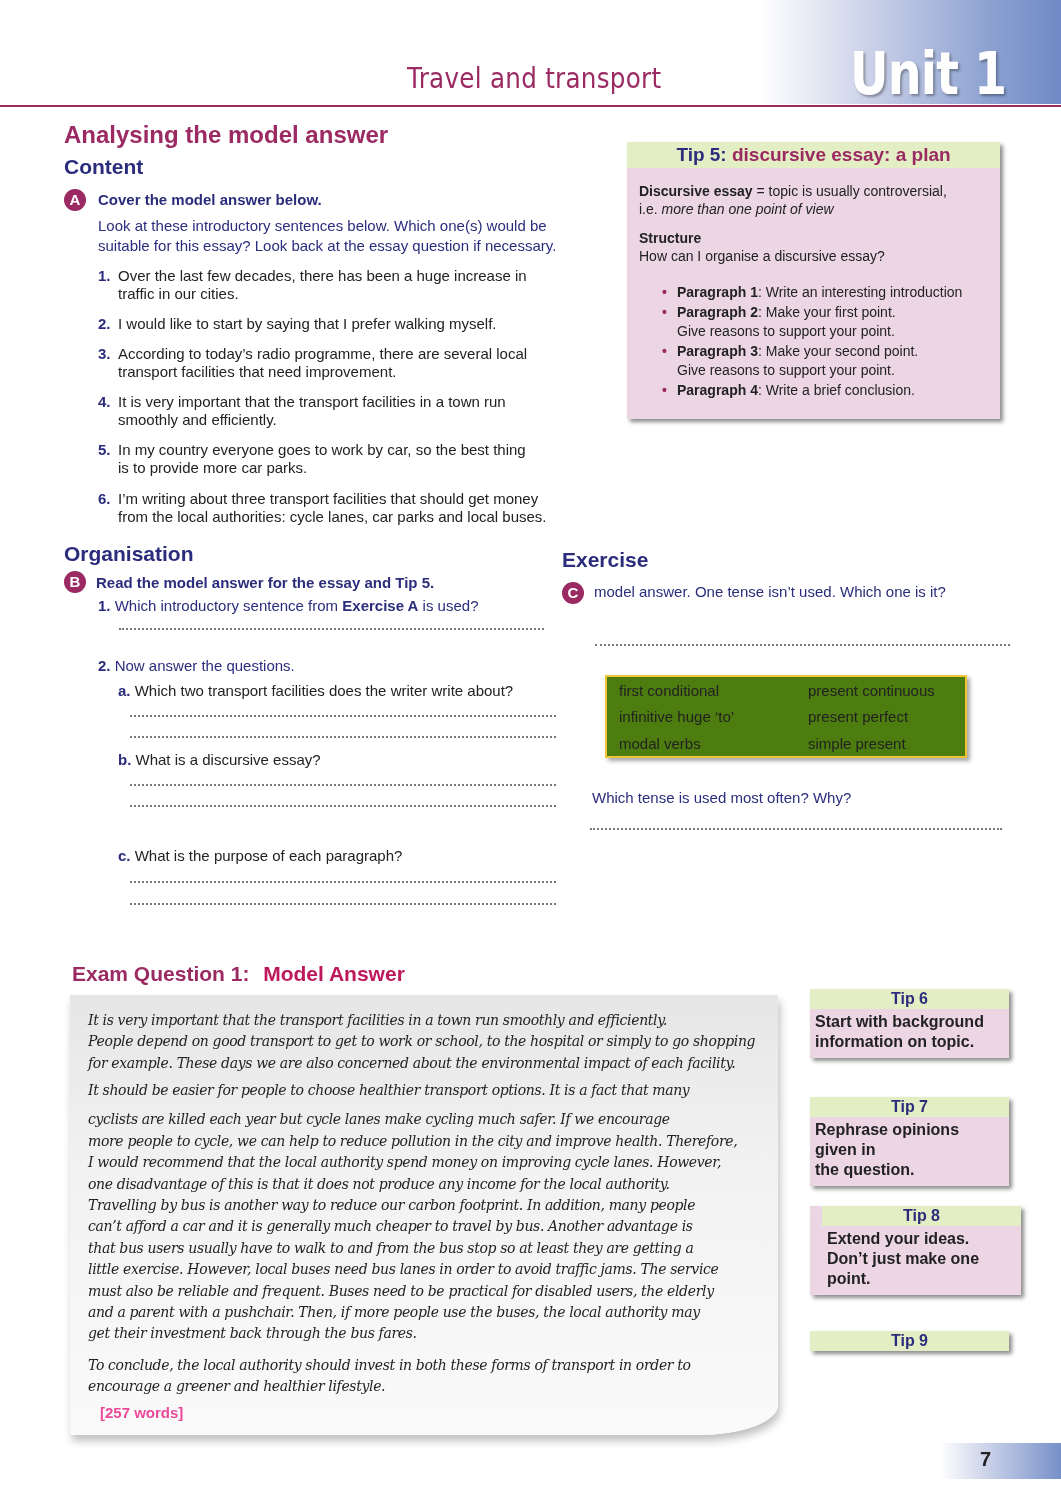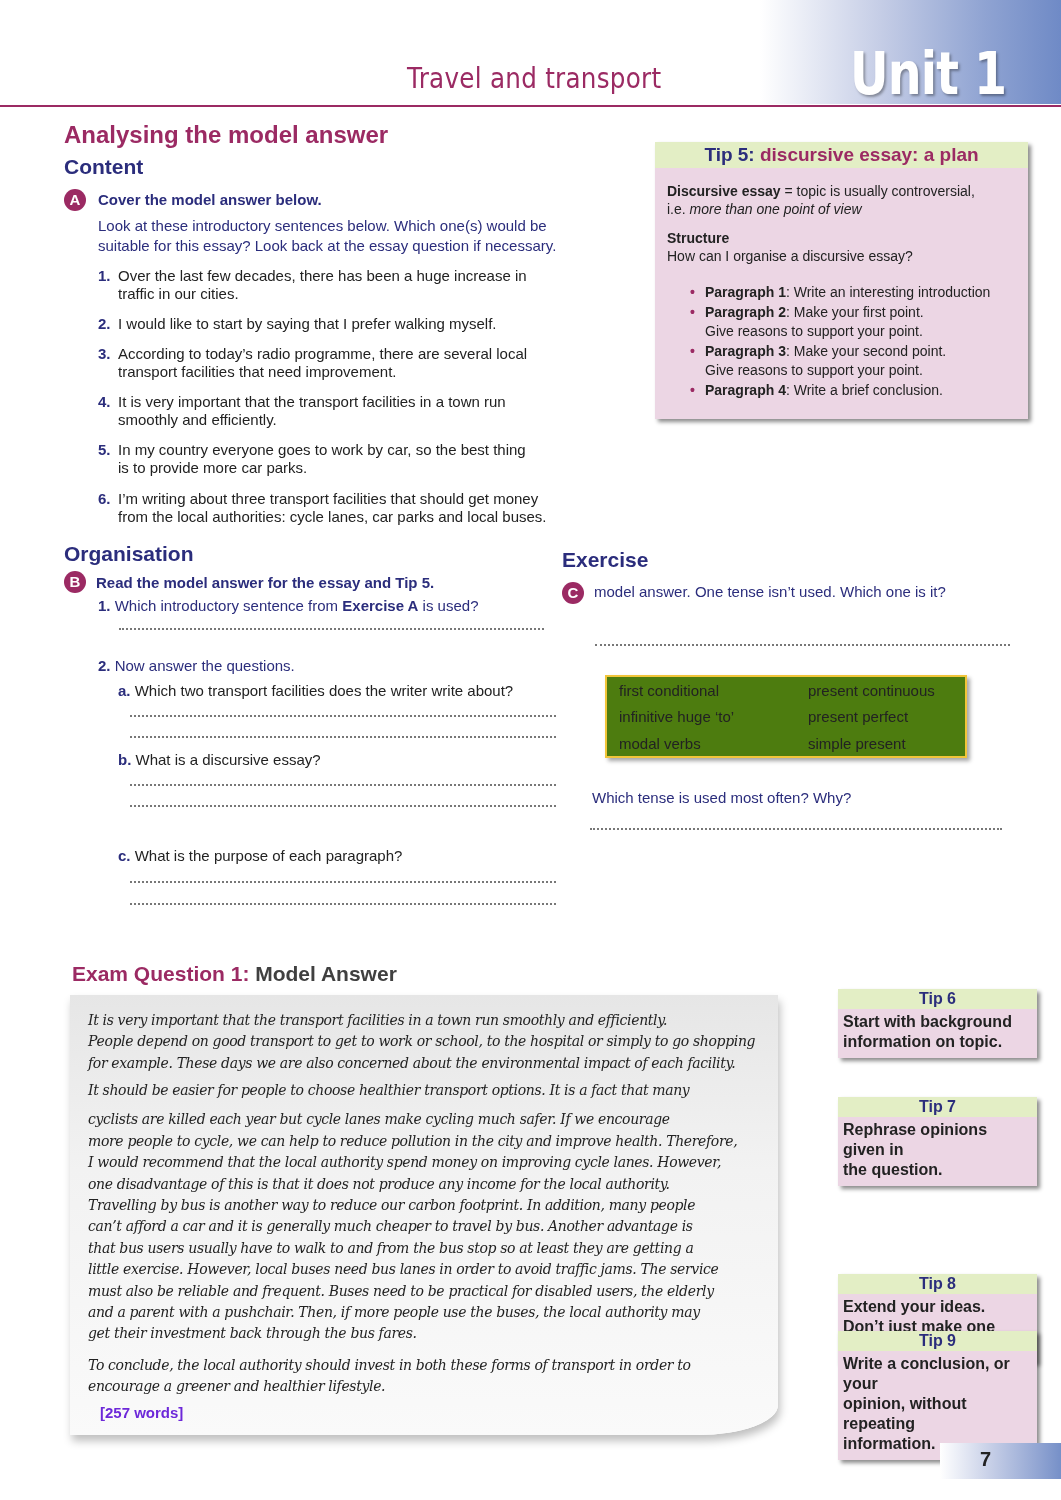--- a/index.html
+++ b/index.html
@@ -7,32 +7,32 @@
        font-family:"Liberation Sans","DejaVu Sans",sans-serif;color:#222;}
   .abs{position:absolute;}
   .header-grad{position:absolute;left:760px;top:0;width:301px;height:104px;
        background:linear-gradient(to right,#ffffff 0%,#c5cde6 40%,#8fa3d2 75%,#6f8ac6 100%);}
   .header-rule{position:absolute;left:0;top:105px;width:1061px;height:2px;background:#9b2a63;}
   .unit-title{position:absolute;left:407px;top:62px;font-size:28px;color:#9b2a63;font-family:"DejaVu Sans",sans-serif;font-weight:normal;letter-spacing:0.3px;transform:scaleX(0.88);transform-origin:left;}
   .unit-label{position:absolute;left:850px;top:42px;font-size:58px;font-weight:bold;color:#fff;
        font-family:"DejaVu Sans",sans-serif;letter-spacing:-1px;text-shadow:2px 2px 3px rgba(0,0,0,0.35);transform:scaleX(0.82);transform-origin:left;line-height:64px;}
   .h-main{font-size:24px;font-weight:bold;color:#9b2a63;}
   .h-sub{font-size:21px;font-weight:bold;color:#2b2d7c;}
-  .navy{color:#404040;}
+  .navy{color:#be185d;margin-left:8px;}
   .badge{position:absolute;width:22px;height:22px;border-radius:50%;background:#9b2a63;color:#fff;
        font-weight:bold;font-size:15px;text-align:center;line-height:22px;}
   .instr-b{font-size:15px;font-weight:bold;color:#2b2d7c;}
   .instr{font-size:15px;color:#2b2d7c;line-height:20px;}
   .item{position:absolute;left:98px;font-size:15px;line-height:18px;color:#222;width:500px;}
   .item .num{color:#2b2d7c;font-weight:bold;display:inline-block;width:20px;}
   .item .txt{display:inline-block;vertical-align:top;width:475px;}
   .dots{position:absolute;height:0;border-top:2px dotted #777;}
   .q{position:absolute;font-size:15px;color:#222;}
   .q .lbl{color:#2b2d7c;font-weight:bold;}
-  .tipbox{position:absolute;background:#ecd6e4;box-shadow:3px 3px 4px rgba(0,0,0,0.45);margin-left:28px;}
+  .tipbox{position:absolute;background:#ecd6e4;box-shadow:3px 3px 4px rgba(0,0,0,0.45);}
   .tiphead{background:#e3eec5;text-align:center;font-weight:bold;color:#2b2d7c;}
   .tip5 .tiphead{font-size:19px;height:26px;line-height:26px;}
   .tip5 .tiphead .magenta{color:#9b2a63;}
   .tipbody{font-size:14px;color:#222;}
   .bullet{position:relative;padding-left:38px;line-height:19px;margin-top:1px;}
   .bullet .dot{position:absolute;left:23px;top:0;color:#9b2a63;font-weight:bold;}
   .tense-box{position:absolute;left:605px;top:675px;width:358px;height:79px;background:#4d7c0f;
        border:2px solid #f1c53a;box-shadow:3px 3px 4px rgba(0,0,0,0.35);}
   .tense{position:absolute;font-size:15px;color:#222;}
   .paper{position:absolute;left:70px;top:995px;width:708px;height:440px;
@@ -169,48 +169,43 @@
       <div style="white-space: nowrap;">little exercise. However, local buses need bus lanes in order to avoid traffic jams. The service</div>
       <div style="white-space: nowrap;">must also be reliable and frequent. Buses need to be practical for disabled users, the elderly</div>
       <div style="white-space: nowrap;">and a parent with a pushchair. Then, if more people use the buses, the local authority may</div>
       <div style="white-space: nowrap;">get their investment back through the bus fares.</div>
     </div>
     <div class="essay" style="top: 1355px;">
       <div style="white-space: nowrap;">To conclude, the local authority should invest in both these forms of transport in order to</div>
       <div style="white-space: nowrap;">encourage a greener and healthier lifestyle.</div>
     </div>
   </div>
-<div class="abs" style="left:100px;top:1404px;font-size:15px;font-weight:bold;color:#6d28d9;">[257 words]</div>
+<div class="abs" style="left:100px;top:1404px;font-size:15px;font-weight:bold;color:#ec4899;">[257 words]</div>
 
 <div id="side-tips">
     <div class="tipbox small-tip" style="top: 989px;">
       <div class="tiphead">Tip 6</div>
       <div class="tipbody">
         <div>Start with background</div>
         <div>information on topic.</div>
       </div>
     </div>
     <div class="tipbox small-tip" style="top: 1097px;">
       <div class="tiphead">Tip 7</div>
       <div class="tipbody">
         <div>Rephrase opinions given in</div>
         <div>the question.</div>
       </div>
     </div>
-    <div class="tipbox small-tip" style="top: 1274px;">
+    <div class="tipbox small-tip" style="top: 1206px; padding-left: 12px;">
       <div class="tiphead">Tip 8</div>
       <div class="tipbody">
         <div>Extend your ideas.</div>
         <div>Don’t just make one point.</div>
       </div>
     </div>
     <div class="tipbox small-tip" style="top: 1331px;">
       <div class="tiphead">Tip 9</div>
-      <div class="tipbody">
-        <div>Write a conclusion, or your</div>
-        <div>opinion, without repeating</div>
-        <div>information.</div>
-      </div>
     </div>
   </div>
 
 <div class="pagenum-bar"></div>
 <div class="pagenum">7</div>
 
 </body></html>

